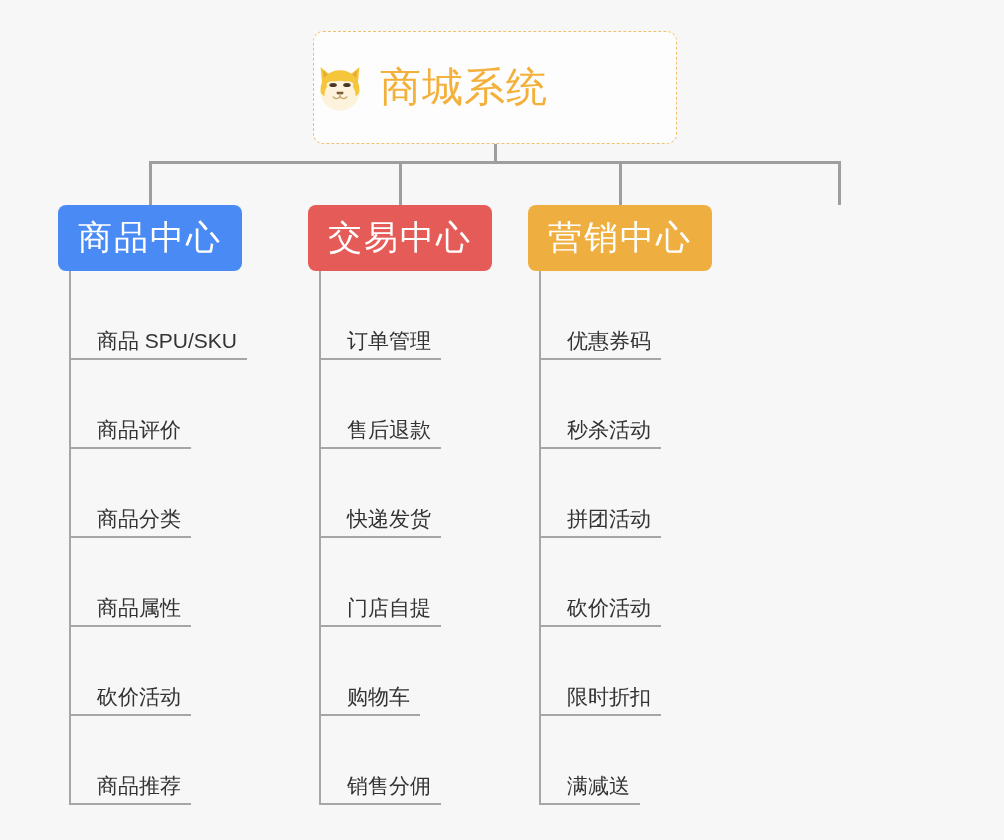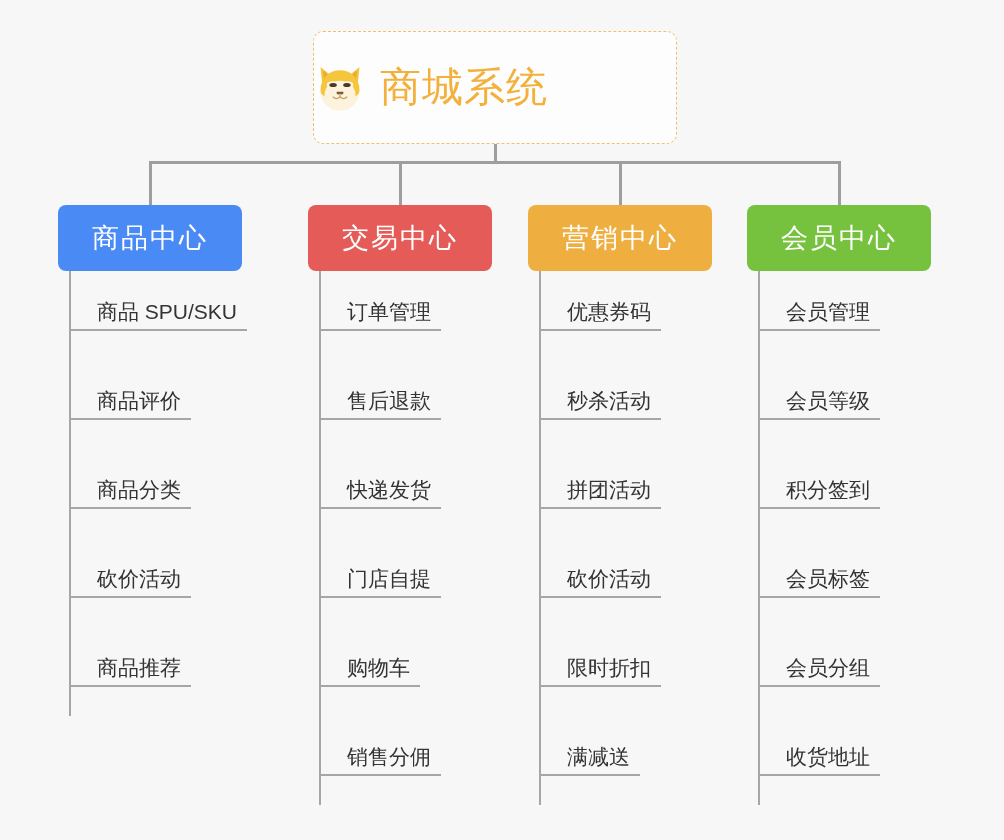--- a/index.html
+++ b/index.html
@@ -39,39 +39,39 @@
   .conn-bus{left:149px;top:161px;width:691px;height:3px;}
   .conn-drop{top:161px;width:3px;height:44px;}
 
   
   .col{position:absolute;top:205px;width:184px;}
   .cat-box{
     height:66px;
     border-radius:8px;
     display:flex;align-items:center;justify-content:center;
     color:#ffffff;
-    font-size:27px;
+    font-size:34px;
     letter-spacing:2px;
     box-sizing:border-box;
   }
 
   
   .leaf-list{
     position:relative;
     margin-left:11px;
     padding-left:0;
     border-left:2px solid #a6a6a6;
     margin-top:0;
   }
   .leaf{
     position:relative;
     height:89px;
     box-sizing:border-box;
     display:flex;
-    align-items:center;
+    align-items:flex-end;
   }
   .leaf-label{
     display:inline-block;
     font-size:21px;
     color:#333333;
     white-space:nowrap;
     padding:0 10px 6px 26px;
     border-bottom:2px solid #a6a6a6;
     line-height:1.1;
   }
@@ -117,20 +117,23 @@
       <div class="leaf">
           <span class="leaf-label">商品 SPU/SKU</span>
         </div>
       <div class="leaf">
           <span class="leaf-label">商品评价</span>
         </div>
       <div class="leaf">
           <span class="leaf-label">商品分类</span>
         </div>
       <div class="leaf">
+          <span class="leaf-label">商品属性</span>
+        </div>
+      <div class="leaf">
           <span class="leaf-label">砍价活动</span>
         </div>
       <div class="leaf">
           <span class="leaf-label">商品推荐</span>
         </div>
     </div>
   </div>
 
   <div class="col" id="col1" style="left:308px;">
     <div class="cat-box" style="background: rgb(229, 91, 88);">交易中心</div>
@@ -173,37 +176,14 @@
         </div>
       <div class="leaf">
           <span class="leaf-label">限时折扣</span>
         </div>
       <div class="leaf">
           <span class="leaf-label">满减送</span>
         </div>
     </div>
   </div>
 
-  <div class="col" id="col3" style="left:747px;">
-    <div class="cat-box" style="background: rgb(118, 193, 62);">会员中心</div>
-    <div class="leaf-list">
-      <div class="leaf">
-          <span class="leaf-label">会员管理</span>
-        </div>
-      <div class="leaf">
-          <span class="leaf-label">会员等级</span>
-        </div>
-      <div class="leaf">
-          <span class="leaf-label">积分签到</span>
-        </div>
-      <div class="leaf">
-          <span class="leaf-label">会员标签</span>
-        </div>
-      <div class="leaf">
-          <span class="leaf-label">会员分组</span>
-        </div>
-      <div class="leaf">
-          <span class="leaf-label">收货地址</span>
-        </div>
-    </div>
-  </div>
 
 </div>
 
 </body></html>

